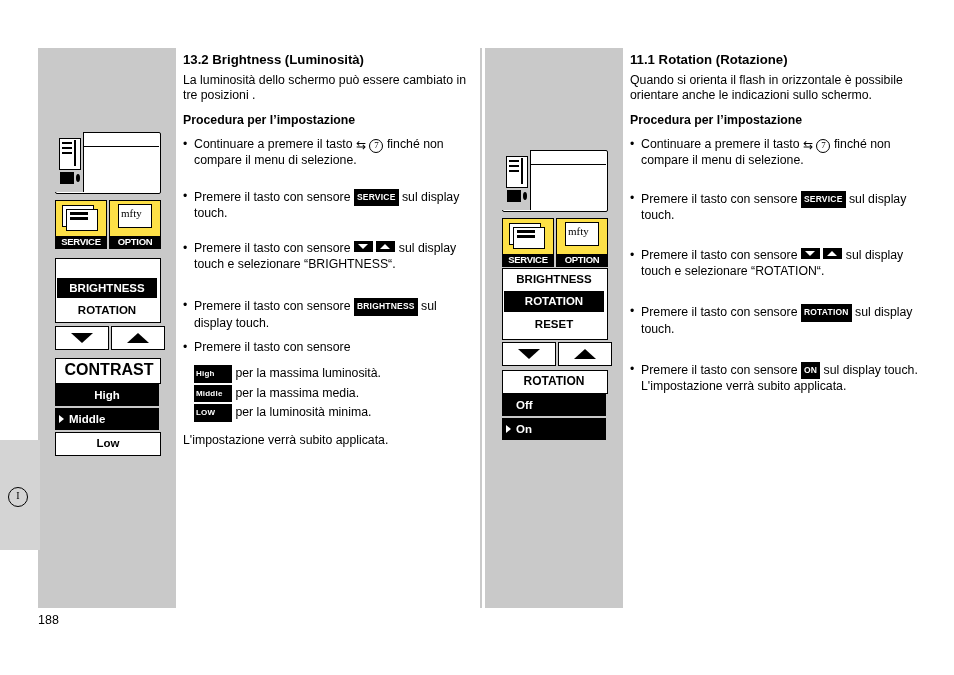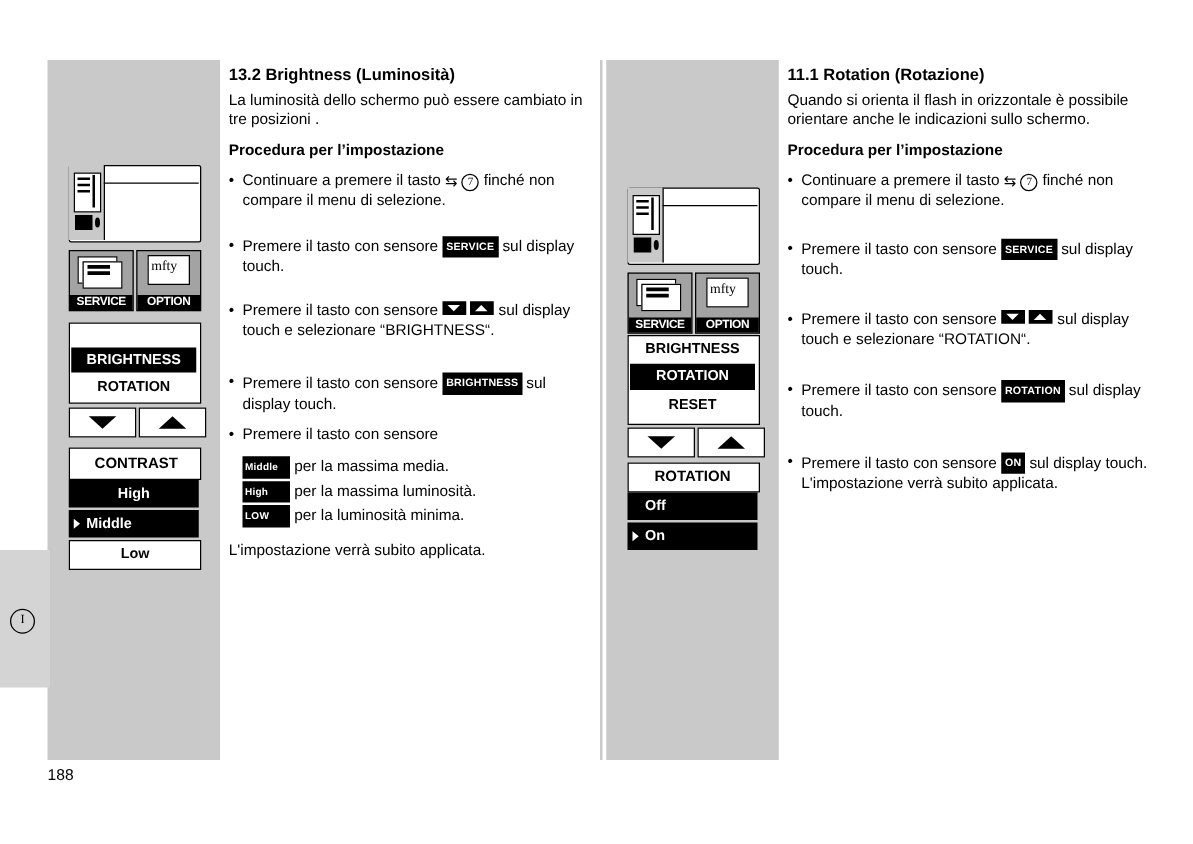--- a/index.html
+++ b/index.html
@@ -75,21 +75,21 @@
     border-left:11px solid transparent;border-right:11px solid transparent;}
   .arrowbtn i.dn{border-top:10px solid #000;}
   .arrowbtn i.up{border-bottom:10px solid #000;}
 
   .marker{position:absolute;left:4px;top:50%;transform:translateY(-50%);
     width:0;height:0;border-top:4px solid transparent;border-bottom:4px solid transparent;border-left:5px solid #ffffff;}
 
   
   .iconrow{position:absolute;}
   .icobtn{
-    position:absolute;background:#a3a3a3;border:1.4px solid #000;
+    position:absolute;background:#fde047;border:1.4px solid #000;
   }
   .icolabel{
     position:absolute;bottom:0;left:0;right:0;background:#000;color:#fff;
     font-size:9.5px;font-weight:bold;text-align:center;letter-spacing:-0.3px;line-height:12px;
   }
 
   .pagenum{position:absolute;left:38px;top:613px;font-size:12.5px;}
 </style>
 </head>
 <body>
@@ -141,21 +141,21 @@
     <div class="arrowbtn" style="position:absolute;left:0px;top:68px;width:52px;height:22px;">
         <i class="dn"></i>
       </div>
     <div class="arrowbtn" style="position:absolute;left:56px;top:68px;width:52px;height:22px;">
         <i class="up"></i>
       </div>
   </div>
 
   <div class="ill" style="left:55px;top:358px;width:104px;height:90px;">
     <div class="lcdbox" style="position:absolute;left:0;top:0;width:104px;height:24px;"></div>
-    <div style="position:absolute;left:0;top:0;width:108px;height:24px;line-height:24px;text-align:center;font-weight:bold;font-size:12px;">CONTRAST</div>
+    <div style="position:absolute;left:0;top:0;width:108px;height:24px;line-height:24px;text-align:center;font-weight:bold;font-size:16px;">CONTRAST</div>
     <div class="blackbtn" style="position:absolute;left:0;top:26px;width:104px;height:22px;line-height:22px;">
       <span>High</span>
     </div>
     <div class="blackbtn" style="position:absolute;left:0;top:50px;width:104px;height:22px;line-height:22px;text-align:left;padding-left:14px;box-sizing:border-box;">
       <span class="marker"></span>
       <span>Middle</span>
     </div>
     <div class="whitebtn" style="position:absolute;left:0;top:74px;width:104px;height:22px;line-height:20px;">
       <span>Low</span>
     </div>
@@ -240,26 +240,26 @@
     <div class="bullet" style="margin-top:26px;">
       <span>Premere il tasto con sensore </span><span class="key">BRIGHTNESS</span><span> sul display touch.</span>
     </div>
 
     <div class="bullet" style="margin-top:9px;">
       <span>Premere il tasto con sensore</span>
     </div>
 
     <div style="margin-top:10px;margin-left:11px;">
       <div style="margin-bottom:2px;">
+        <span class="key keysm" style="min-width:34px;display:inline-block;">High</span>
+        <span>per la massima luminosità.</span>
+      </div>
+      <div style="margin-bottom:2px;">
         <span class="key keysm" style="min-width:34px;display:inline-block;">Middle</span>
         <span>per la massima media.</span>
-      </div>
-      <div style="margin-bottom:2px;">
-        <span class="key keysm" style="min-width:34px;display:inline-block;">High</span>
-        <span>per la massima luminosità.</span>
       </div>
       <div>
         <span class="key keysm" style="min-width:34px;display:inline-block;">LOW</span>
         <span>per la luminosità minima.</span>
       </div>
     </div>
 
     <p class="para" style="margin-top:11px;">L'impostazione verrà subito applicata.</p>
   </div>
 

